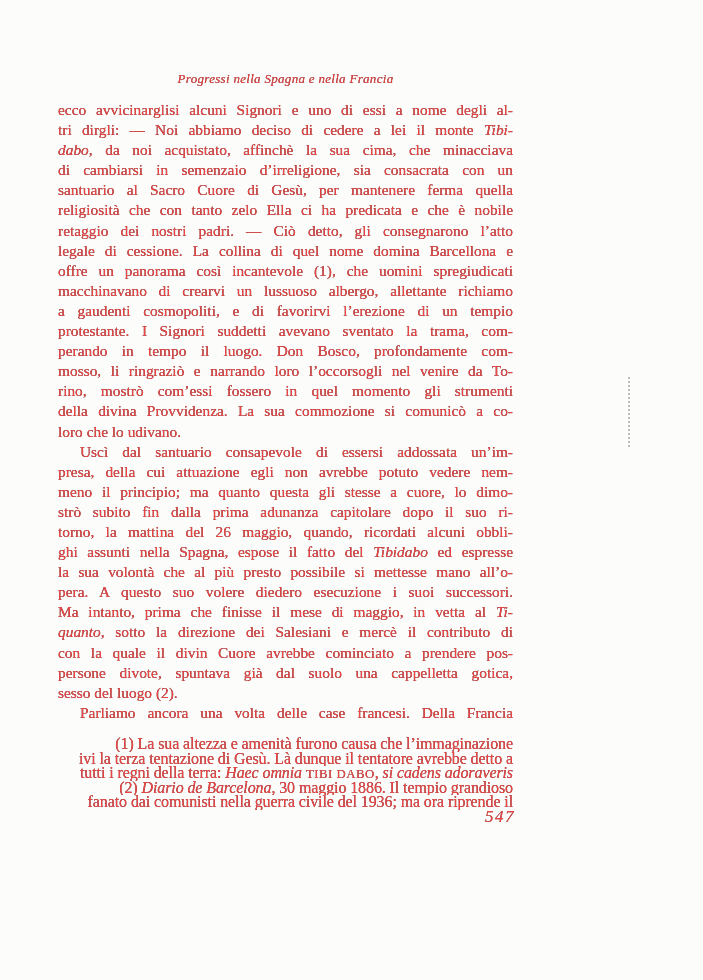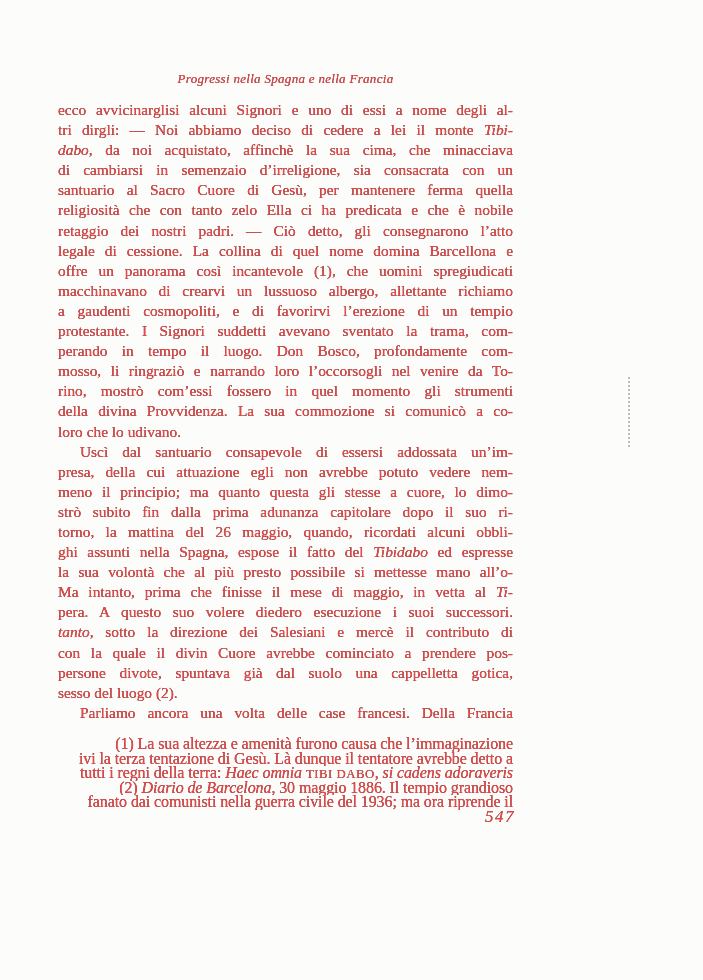--- a/index.html
+++ b/index.html
@@ -105,23 +105,23 @@
         <div class="line"><span>loro che lo udivano.</span></div>
       </div>
       <div class="para">
         <div class="line j ind"><span>Uscì dal santuario consapevole di essersi addossata un’im-</span></div>
         <div class="line j"><span>presa, della cui attuazione egli non avrebbe potuto vedere nem-</span></div>
         <div class="line j"><span>meno il principio; ma quanto questa gli stesse a cuore, lo dimo-</span></div>
         <div class="line j"><span>strò subito fin dalla prima adunanza capitolare dopo il suo ri-</span></div>
         <div class="line j"><span>torno, la mattina del 26 maggio, quando, ricordati alcuni obbli-</span></div>
         <div class="line j"><span>ghi assunti nella Spagna, espose il fatto del </span><span class="it">Tibidabo</span><span> ed espresse</span></div>
         <div class="line j"><span>la sua volontà che al più presto possibile si mettesse mano all’o-</span></div>
+        <div class="line j"><span>pera. A questo suo volere diedero esecuzione i suoi successori.</span></div>
         <div class="line j"><span>Ma intanto, prima che finisse il mese di maggio, in vetta al </span><span class="it">Ti-</span></div>
-        <div class="line j"><span>pera. A questo suo volere diedero esecuzione i suoi successori.</span></div>
-        <div class="line j"><span class="it">tanto</span><span>, sotto la direzione dei Salesiani e mercè il contributo di</span></div>
+        <div class="line j"><span class="it">quanto</span><span>, sotto la direzione dei Salesiani e mercè il contributo di</span></div>
         <div class="line j"><span>con la quale il divin Cuore avrebbe cominciato a prendere pos-</span></div>
         <div class="line j"><span>persone divote, spuntava già dal suolo una cappelletta gotica,</span></div>
         <div class="line"><span>sesso del luogo (2).</span></div>
       </div>
       <div class="para">
         <div class="line j ind"><span>Parliamo ancora una volta delle case francesi. Della Francia</span></div>
       </div>
     </div>
   <div class="footnotes" id="footnotes">
       <div class="para">

